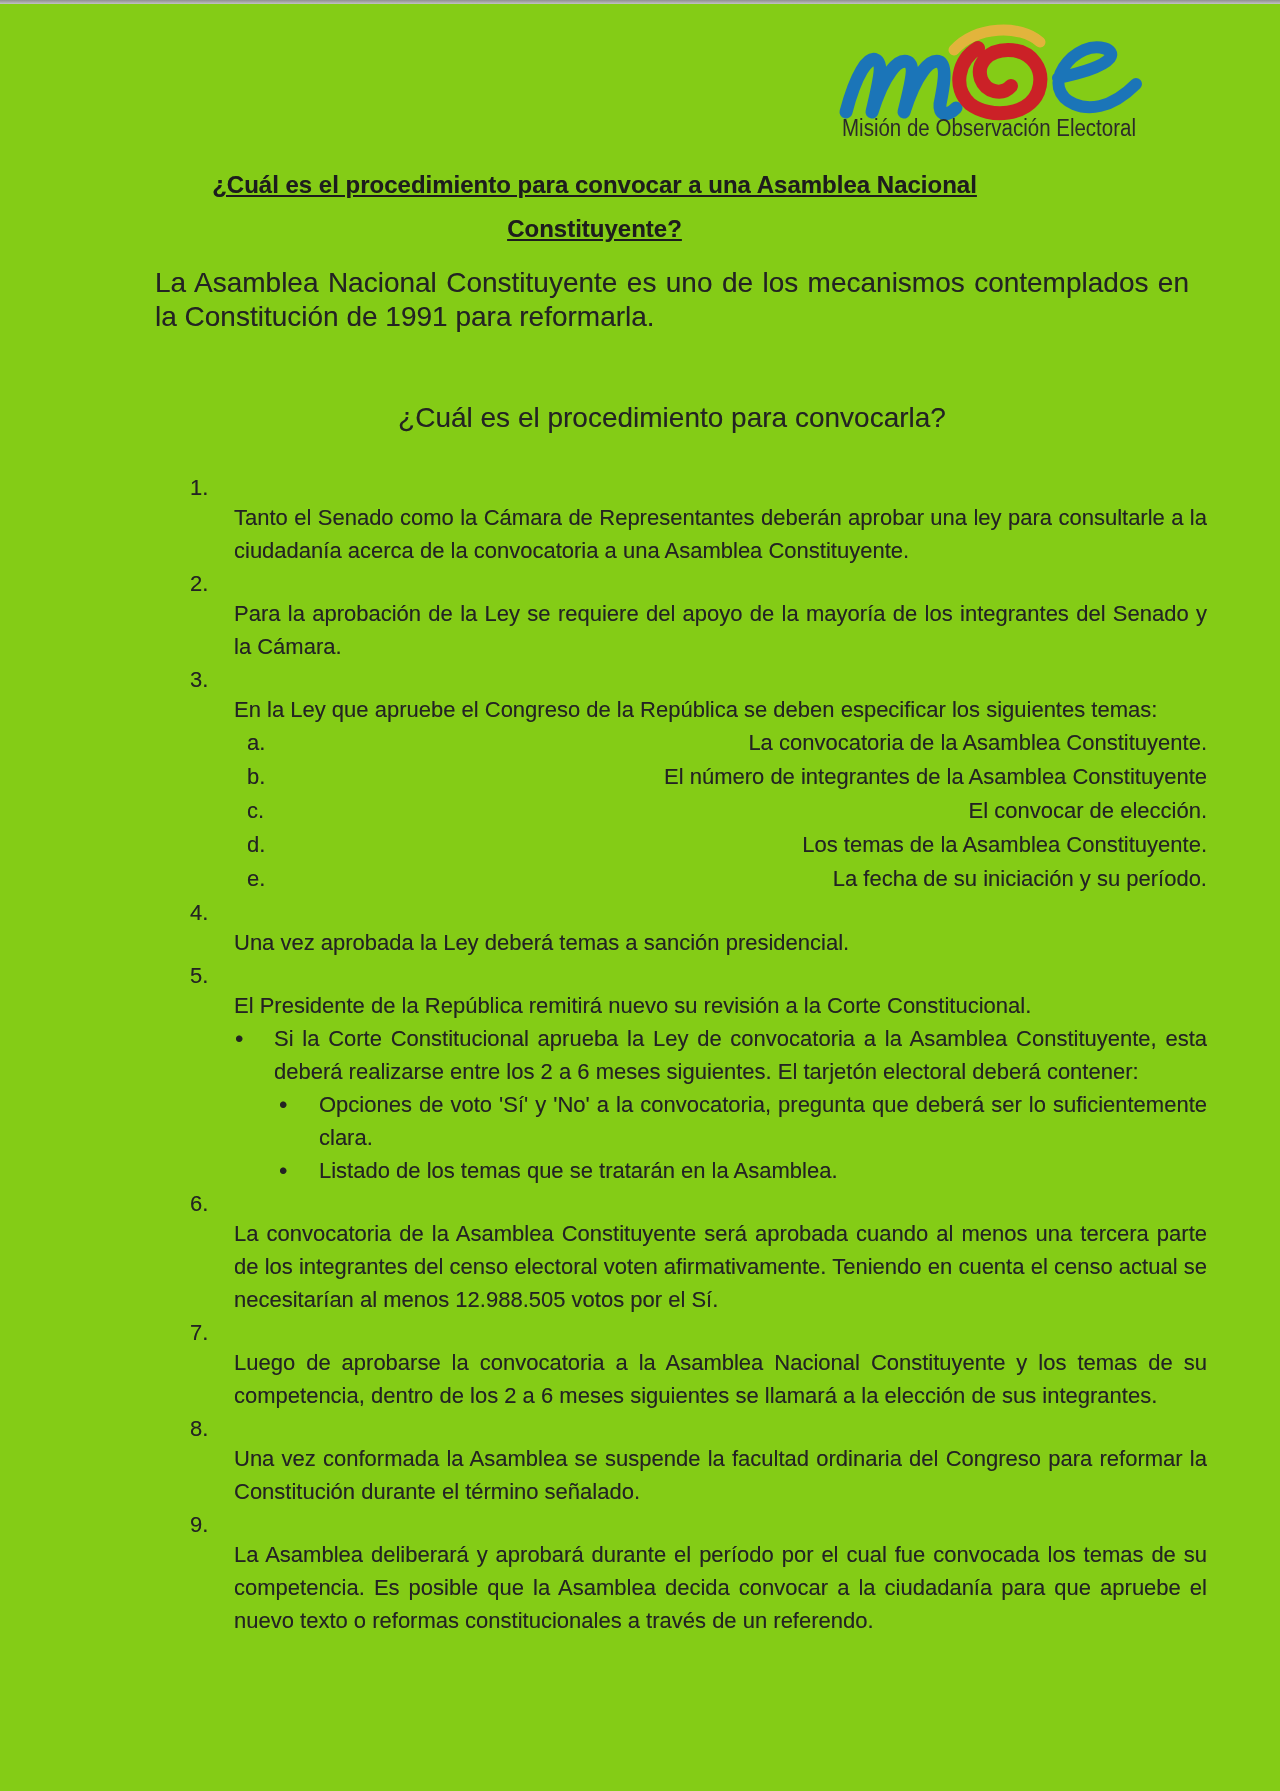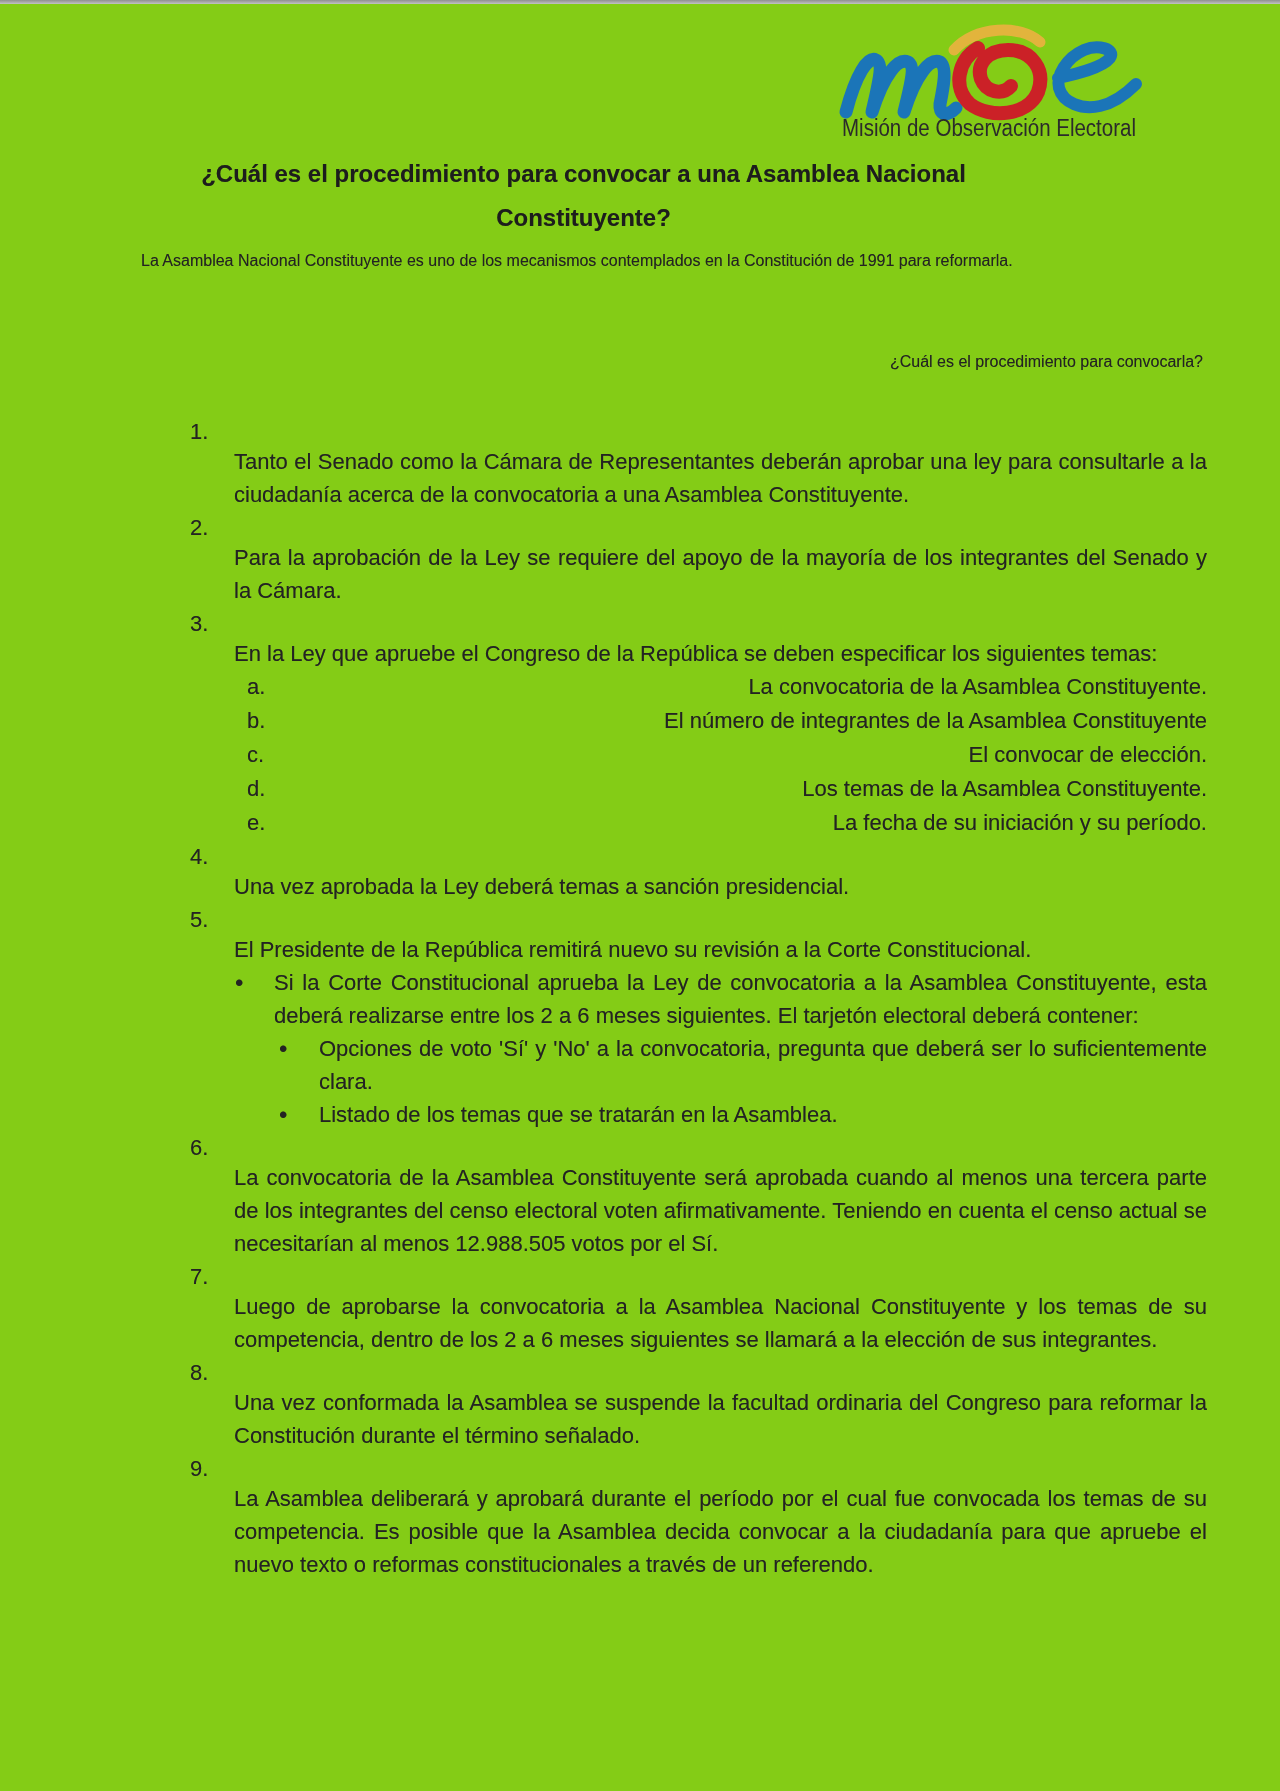--- a/index.html
+++ b/index.html
@@ -17,32 +17,33 @@
     position:absolute;top:0;left:0;right:0;height:4px;
   }
   
   .logo{
     position:absolute;top:22px;left:838px;width:308px;height:124px;
   }
   .logo svg{display:block;width:308px;height:124px;}
   
   .content{padding:148px 105px 0 105px;}
   .title{
-    width:885px;margin:4px;
+    width:885px;margin:15px;
     font-size:24px;line-height:44px;font-weight:bold;
     text-align:center;color:#1d1d1d;
     text-shadow:0 0 .6px rgba(30,30,30,.45);
+    text-decoration:underline;
   }
   .para{
-    margin:4px;font-size:16px;line-height:34px;
+    margin:18px;font-size:28px;line-height:34px;
     text-align:justify;
     text-shadow:0 0 .5px rgba(40,40,40,.4);
   }
   .intro{margin-top:2px;}
-  .question{margin-top:67px;text-align:right;}
+  .question{margin-top:67px;text-align:center;}
   .steps{margin-top:36px;font-size:22px;line-height:33px;
          text-shadow:0 0 .5px rgba(40,40,40,.4);}
   .step{display:flex;margin-left:53px;}
   .num{flex:0 0 44px;}
   .body{flex:1;text-align:justify;margin-top:30px;}
   .lrow{display:flex;margin-left:13px;line-height:34px;}
   .lmark{flex:0 0 42px;}
   .lbody{flex:1;text-align:right;}
   .brow1{display:flex;margin-left:1px;}
   .brow1 > .bmark{flex:0 0 39px;}

